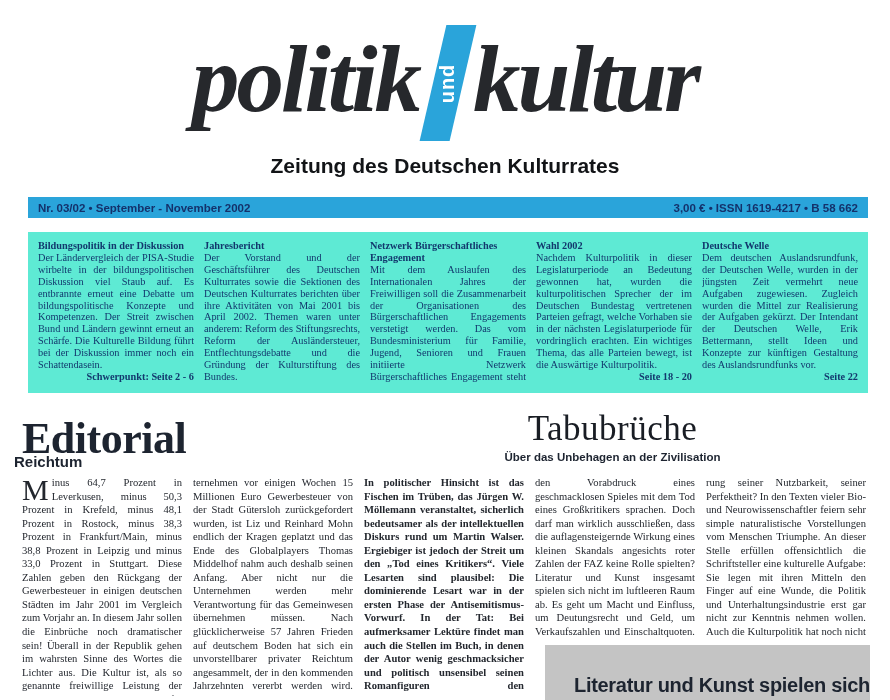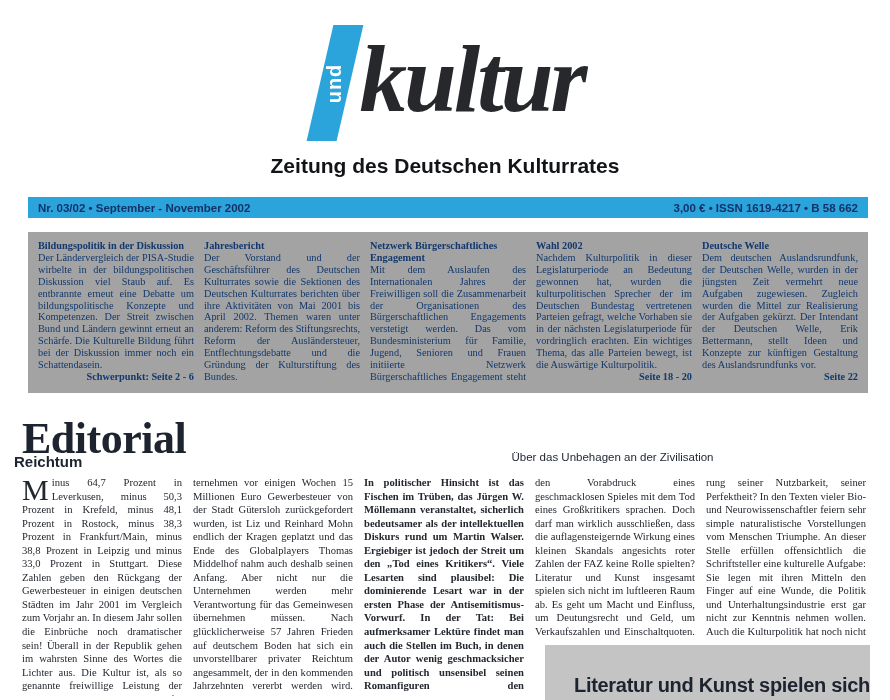--- a/index.html
+++ b/index.html
@@ -39,21 +39,21 @@
     position:absolute; top:197px; left:28px; right:22px; height:21px;
     background:#2aa4da; display:flex; align-items:center; justify-content:space-between;
     padding:0 10px; font-size:11.5px; font-weight:bold; color:#14316b;
   }
   .infobar .mid { position:absolute; left:0; right:0; text-align:center; }
   .infobar .seg { position:relative; z-index:1; }
 
   
   .teasers {
     position:absolute; top:232px; left:28px; right:22px; height:161px;
-    background:#a3a3a3; display:grid; grid-template-columns:repeat(5,1fr);
+    background:#5eead4; display:grid; grid-template-columns:repeat(5,1fr);
     column-gap:10px; padding:8px 10px; overflow:hidden;
   }
   .teaser {
     font-family:"Liberation Serif", serif; color:#12386d;
     font-size:10.3px; line-height:11.9px; overflow:hidden;
     display:flex; flex-direction:column;
   }
   .teaser-title { font-weight:bold; }
   .teaser-text  { text-align:justify; }
   .teaser-ref   { font-weight:bold; text-align:right; }
@@ -66,21 +66,21 @@
   .editorial-subheading {
     position:absolute; top:453px; left:14px;
     font-size:15px; font-weight:bold; color:#1d2430;
   }
   .tabu-heading {
     position:absolute; top:409px; left:360px; width:505px; text-align:center;
     font-family:"Liberation Serif", serif; font-size:35px; color:#191d24; letter-spacing:0.5px;
   }
   .tabu-subheading {
     position:absolute; top:451px; left:360px; width:505px; text-align:center;
-    font-size:11.5px; font-weight:normal; color:#1d2430;
+    font-size:11.5px; font-weight:bold; color:#1d2430;
   }
 
   
   .columns {
     position:absolute; top:476px; left:22px; right:24px;
     display:grid; grid-template-columns:repeat(5,1fr); column-gap:11px;
   }
   .col {
     font-family:"Liberation Serif", serif; font-size:10.6px; line-height:13.55px;
     text-align:justify; color:#23272e; height:220px; overflow:hidden;
@@ -102,20 +102,21 @@
     font-weight:bold; font-size:20px; color:#1d2430; letter-spacing:-0.3px;
   }
 </style>
 </head>
 <body>
 
 <div class="page">
 
   <div class="masthead">
     <div class="logo-row">
+      <span class="logo-word">politik</span>
       <span class="logo-band">
         <span>und</span>
       </span>
       <span class="logo-word">kultur</span>
     </div>
     <div class="masthead-subtitle">Zeitung des Deutschen Kulturrates</div>
   </div>
 
   <div class="infobar">
     <span class="seg">Nr. 03/02 • September - November 2002</span>
@@ -145,20 +146,21 @@
     </div>
     <div class="teaser">
       <div class="teaser-title">Deutsche Welle</div>
       <div class="teaser-text">Dem deutschen Auslandsrundfunk, der Deutschen Welle, wurden in der jüngsten Zeit vermehrt neue Aufgaben zugewiesen. Zugleich wurden die Mittel zur Realisierung der Aufgaben gekürzt. Der Intendant der Deutschen Welle, Erik Bettermann, stellt Ideen und Konzepte zur künftigen Gestaltung des Auslandsrundfunks vor.</div>
       <div class="teaser-ref">Seite 22</div>
     </div>
   </div>
 
   <div class="editorial-heading">Editorial</div>
   <div class="editorial-subheading">Reichtum</div>
+  <div class="tabu-heading">Tabubrüche</div>
   <div class="tabu-subheading">Über das Unbehagen an der Zivilisation</div>
 
   <div class="columns">
     <div class="col">
       <p><span class="dropcap">M</span><span>inus 64,7 Prozent in Leverkusen, minus 50,3 Prozent in Krefeld, minus 48,1 Prozent in Rostock, minus 38,3 Prozent in Frankfurt/Main, minus 38,8 Prozent in Leipzig und minus 33,0 Prozent in Stuttgart. Diese Zahlen geben den Rückgang der Gewerbesteuer in einigen deutschen Städten im Jahr 2001 im Vergleich zum Vorjahr an. In diesem Jahr sollen die Einbrüche noch dramatischer sein! Überall in der Republik gehen im wahrsten Sinne des Wortes die Lichter aus. Die Kultur ist, als so genannte freiwillige Leistung der Kommunen, eines der ersten Opfer dieser katastrophalen Entwicklung der öffentlichen Haushalte.</span></p>
 
     </div>
     <div class="col">ternehmen vor einigen Wochen 15 Millionen Euro Gewerbesteuer von der Stadt Gütersloh zurückgefordert wurden, ist Liz und Reinhard Mohn endlich der Kragen geplatzt und das Ende des Globalplayers Thomas Middelhof nahm auch deshalb seinen Anfang. Aber nicht nur die Unternehmen werden mehr Verantwortung für das Gemeinwesen übernehmen müssen. Nach glücklicherweise 57 Jahren Frieden auf deutschem Boden hat sich ein unvorstellbarer privater Reichtum angesammelt, der in den kommenden Jahrzehnten vererbt werden wird. Dieser Reichtum ist nur durch die soziale und kulturelle Beständigkeit der Bundesrepublik möglich gewe-</div>
     <div class="col bold">In politischer Hinsicht ist das Fischen im Trüben, das Jürgen W. Möllemann veranstaltet, sicherlich bedeutsamer als der intellektuellen Diskurs rund um Martin Walser. Ergiebiger ist jedoch der Streit um den „Tod eines Kritikers“. Viele Lesarten sind plausibel: Die dominierende Lesart war in der ersten Phase der Antisemitismus-Vorwurf. In der Tat: Bei aufmerksamer Lektüre findet man auch die Stellen im Buch, in denen der Autor wenig geschmacksicher und politisch unsensibel seinen Romanfiguren den Sprachgebrauch der Nationalsozialisten in den Mund legt. Es ist sicherlich keine übertriebene political correctness, die sich an solchen Tabu-Brüchen stört. Be-</div>
     <div class="col short">den Vorabdruck eines geschmacklosen Spieles mit dem Tod eines Großkritikers sprachen. Doch darf man wirklich ausschließen, dass die auflagensteigernde Wirkung eines kleinen Skandals angesichts roter Zahlen der FAZ keine Rolle spielten? Literatur und Kunst insgesamt spielen sich nicht im luftleeren Raum ab. Es geht um Macht und Einfluss, um Deutungsrecht und Geld, um Verkaufszahlen und Einschaltquoten. Kunst ist eben auch ein Jahrmarkt</div>

